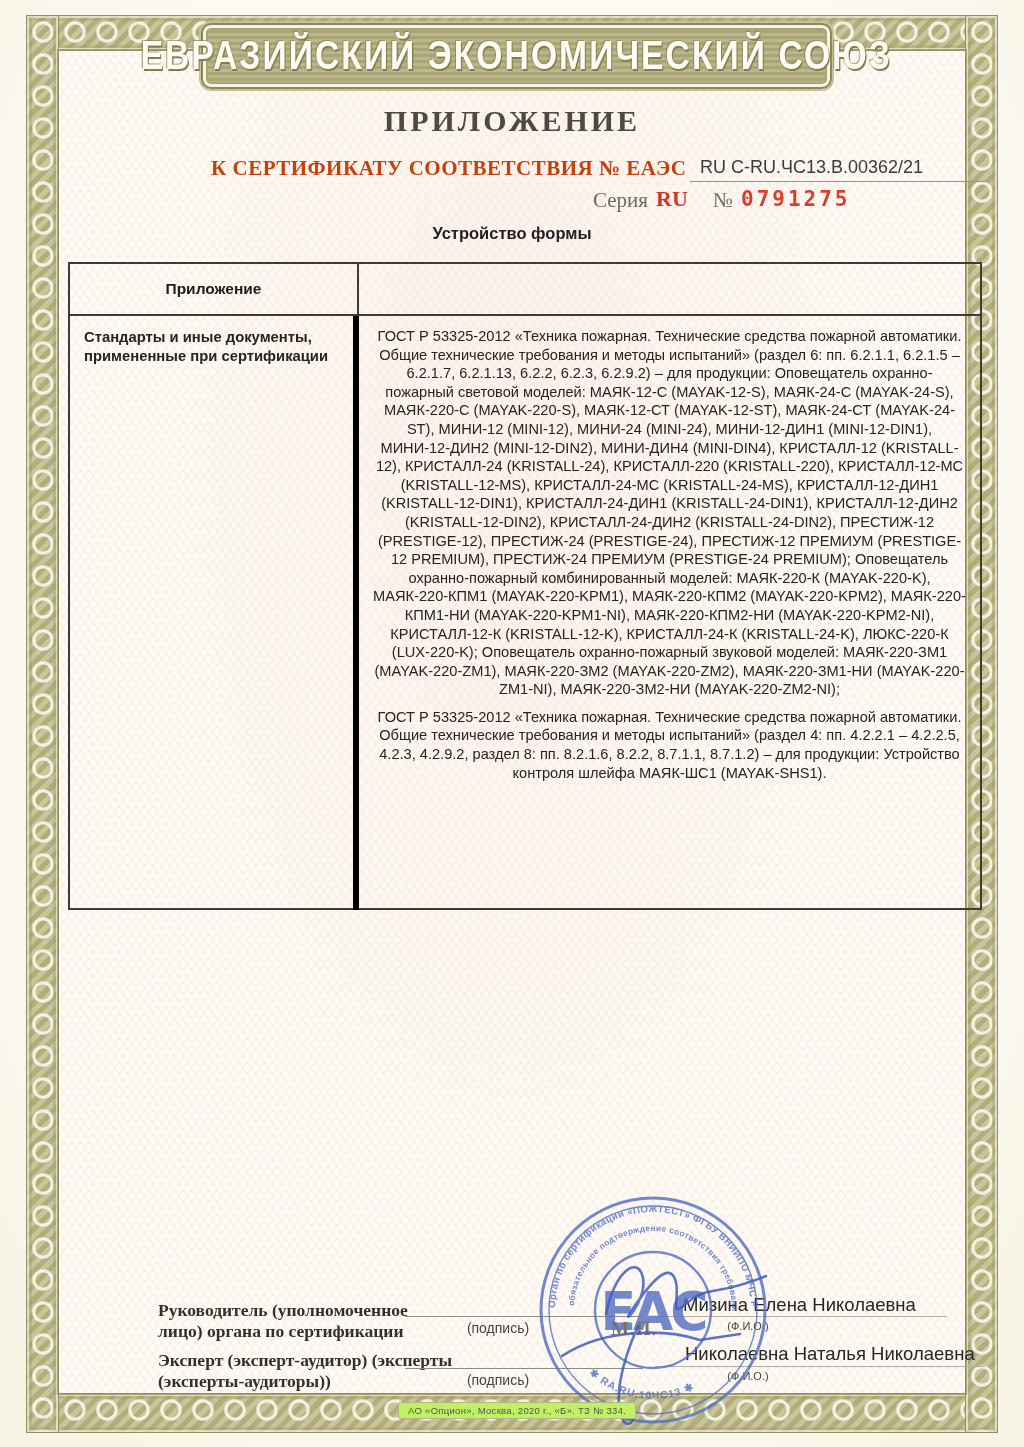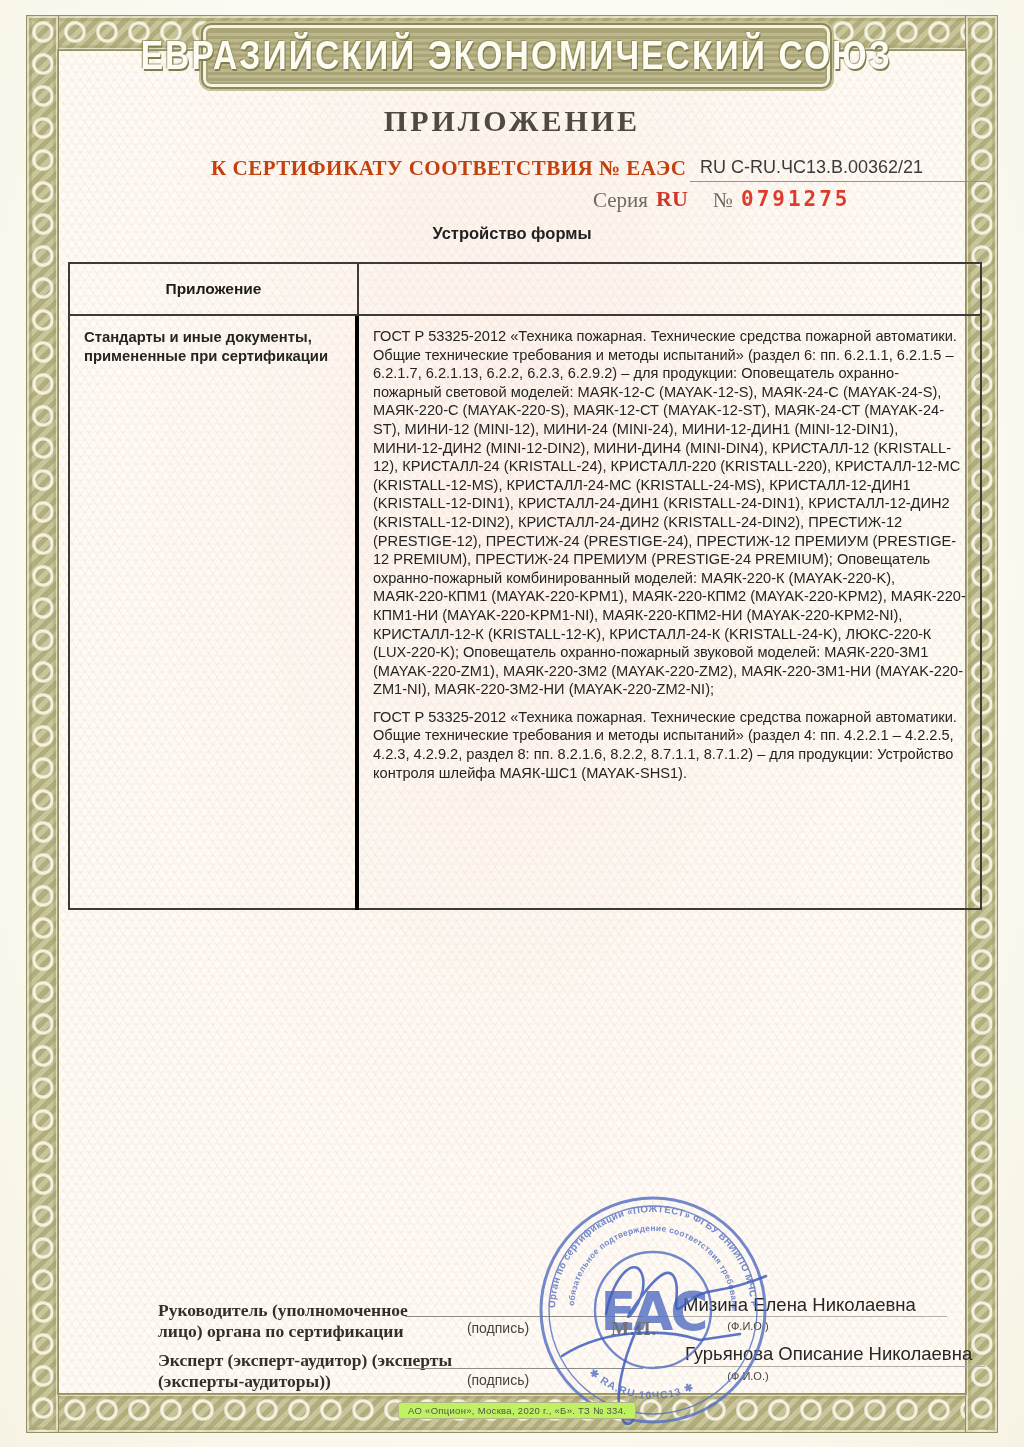--- a/index.html
+++ b/index.html
@@ -64,23 +64,23 @@
   .series-value{position:absolute;left:656px;top:186px;font-family:"Liberation Serif",serif;font-weight:bold;font-size:22px;color:#d03527;}
   .number-sign{position:absolute;left:713px;top:188px;font-family:"Liberation Serif",serif;font-size:21px;color:#6e6a60;}
   .blank-number{position:absolute;left:741px;top:187px;font-family:"DejaVu Sans Mono",monospace;font-weight:bold;font-size:21px;letter-spacing:3px;color:#dd3c2b;}
   .form-note{position:absolute;left:0;top:224px;width:1024px;text-align:center;font-weight:bold;font-size:16.5px;color:#222;}
   
   .cert-table{position:absolute;left:68px;top:262px;width:914px;height:648px;border:2px solid #3c3b38;box-sizing:border-box;}
   .t-head{display:flex;height:52px;border-bottom:2px solid #3c3b38;box-sizing:border-box;}
   .t-head .c1{width:289px;border-right:2px solid #3c3b38;box-sizing:border-box;display:flex;align-items:center;justify-content:center;font-weight:bold;font-size:15.5px;color:#1d1d1b;}
   .t-head .c2{flex:1;display:flex;align-items:center;justify-content:center;font-weight:bold;font-size:15.5px;color:#1d1d1b;}
   .t-body{display:flex;height:594px;box-sizing:border-box;}
-  .t-body .c1{width:289px;border-right:4px solid #000000;box-sizing:border-box;padding:12px 14px;font-weight:bold;font-size:14.8px;line-height:1.28;color:#242422;}
+  .t-body .c1{width:289px;border-right:6px solid #000000;box-sizing:border-box;padding:12px 14px;font-weight:bold;font-size:14.8px;line-height:1.28;color:#242422;}
   .t-body .c2{flex:1;padding:11px 14px;font-size:14.6px;line-height:18.6px;color:#242422;overflow:hidden;}
-  .t-body .c2 p{margin:0 0 9px 0;}
+  .t-body .c2 p{margin:0 0 9px 0;text-align:center;}
   
   .role{position:absolute;font-family:"Liberation Serif",serif;font-weight:600;font-size:17.5px;line-height:1.22;color:#33302a;}
   .role-1{left:158px;top:1300px;width:268px;}
   .role-2{left:158px;top:1350px;width:300px;}
   .sigline{position:absolute;border-bottom:1px solid #8d8d86;height:0;}
   .sigline-1{left:405px;top:1316px;width:238px;}
   .sigline-2{left:405px;top:1368px;width:238px;}
   .podpis{position:absolute;width:180px;text-align:center;font-size:14px;color:#45443f;}
   .podpis-1{left:408px;top:1320px;}
   .podpis-2{left:408px;top:1372px;}
@@ -147,21 +147,21 @@
 <div class="podpis podpis-1">(подпись)</div>
 
 <div class="role role-2">Эксперт (эксперт-аудитор) (эксперты (эксперты-аудиторы))</div>
 <div class="sigline sigline-2"></div>
 <div class="podpis podpis-2">(подпись)</div>
 
 <div class="fio-name name-1">Мизина Елена Николаевна</div>
 <div class="nameline nameline-1"></div>
 <div class="fio-label fio-1">(Ф.И.О.)</div>
 
-<div class="fio-name name-2">Гурьянова Описание Николаевна</div>
+<div class="fio-name name-2">Николаевна Наталья Николаевна</div>
 <div class="nameline nameline-2"></div>
 <div class="fio-label fio-2">(Ф.И.О.)</div>
 
 <div class="mp-label">М.П.</div>
 
 <svg class="stamp-svg" viewBox="0 0 238 238">
   <defs>
     <path id="arcTop" d="M 21,119 A 98,98 0 0 1 217,119" fill="none"></path>
     <path id="arcBottom" d="M 30,142 A 93,93 0 0 0 208,142" fill="none"></path>
     <path id="arcInner" d="M 40,119 A 79,79 0 0 1 198,119" fill="none"></path>

